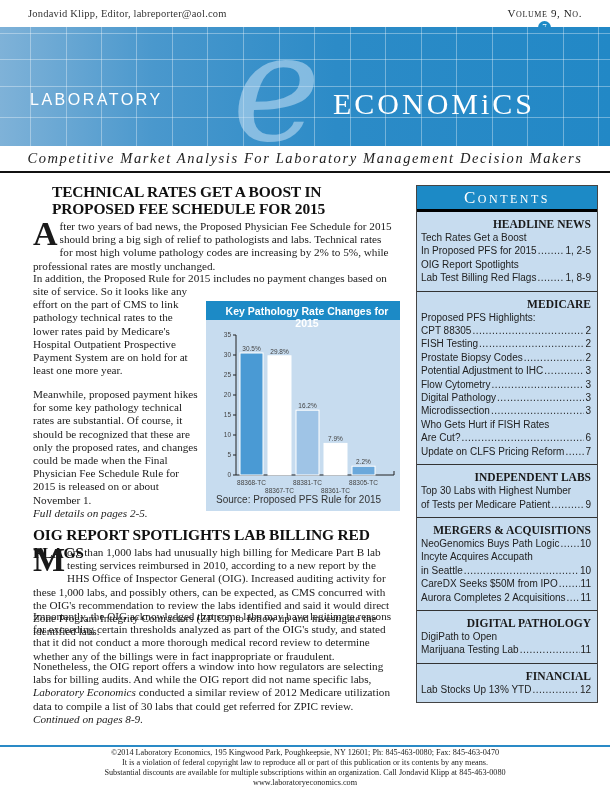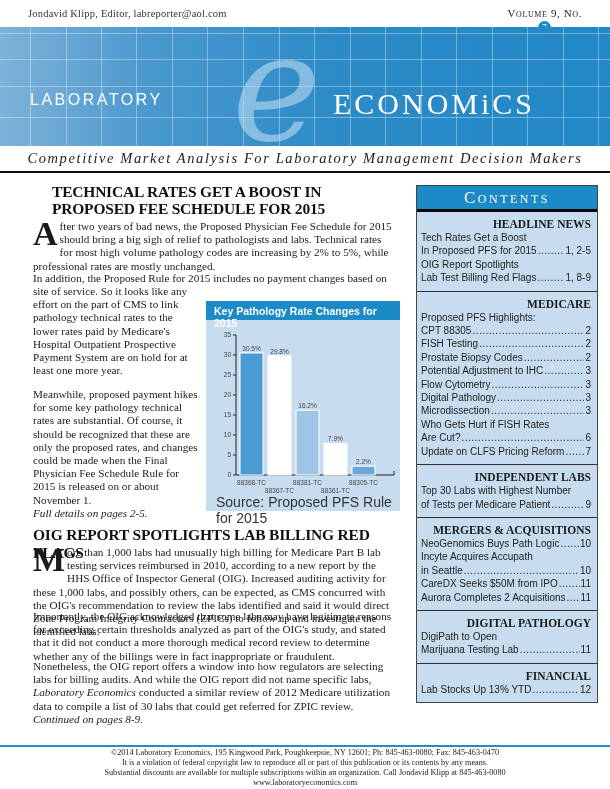--- a/index.html
+++ b/index.html
@@ -24,24 +24,24 @@
 
   .h1 { position: absolute; left: 52px; top: 183px; width: 340px; font-size: 15.5px; font-weight: bold; line-height: 17px; color: #111; letter-spacing: -0.2px; }
   .body-text { font-size: 11.2px; line-height: 13.2px; color: #1a1a1a; }
   .dropcap { float: left; font-size: 34px; line-height: 26px; font-weight: bold; margin: 1px 2px 0 0; }
   .p1 { position: absolute; left: 33px; top: 220px; width: 362px; }
   .p2 { position: absolute; left: 33px; top: 272px; width: 362px; }
   .p2-narrow { position: absolute; left: 33px; top: 285px; width: 168px; }
   .p3 { position: absolute; left: 33px; top: 388px; width: 168px; }
   .italic { font-style: italic; }
 
-  .chart-box { position: absolute; left: 206px; top: 301px; width: 194px; height: 210px; background: #c7dcef; }
+  .chart-box { position: absolute; left: 206px; top: 301px; width: 194px; height: 210px; background: #c7dcef; text-align: center; }
   .chart-title { height: 19px; background: #1c8ac6; color: #fff; font-family: "Liberation Sans", sans-serif; font-size: 10.5px; font-weight: bold; padding: 4px 0 0 8px; }
   .chart-svg { position: absolute; left: 0; top: 19px; }
-  .chart-source { position: absolute; left: 10px; top: 193px; font-family: "Liberation Sans", sans-serif; font-size: 14px; color: #333; }
+  .chart-source { position: absolute; left: 10px; top: 193px; font-family: "Liberation Sans", sans-serif; font-size: 10px; color: #333; }
 
   .h2 { position: absolute; left: 33px; top: 526px; width: 370px; font-size: 15.5px; font-weight: bold; color: #111; letter-spacing: -0.2px; }
   .p4 { position: absolute; left: 33px; top: 546px; width: 368px; }
   .p5 { position: absolute; left: 33px; top: 610px; width: 368px; }
   .p6 { position: absolute; left: 33px; top: 660px; width: 368px; }
 
   .toc { position: absolute; left: 416px; top: 185px; width: 182px; border: 1px solid #444; background: #c7dcef; }
   .toc-head { height: 26px; background: #1c8ac6; color: #fff; text-align: center; font-size: 17px; font-variant: small-caps; letter-spacing: 2.5px; padding-top: 2px; border-bottom: 3px solid #000000; }
   .toc-sec { border-top: 1.5px solid #333; padding: 6px 6px 6px 4px; text-align: right; }
   .toc-sec:first-of-type { border-top: none; }

